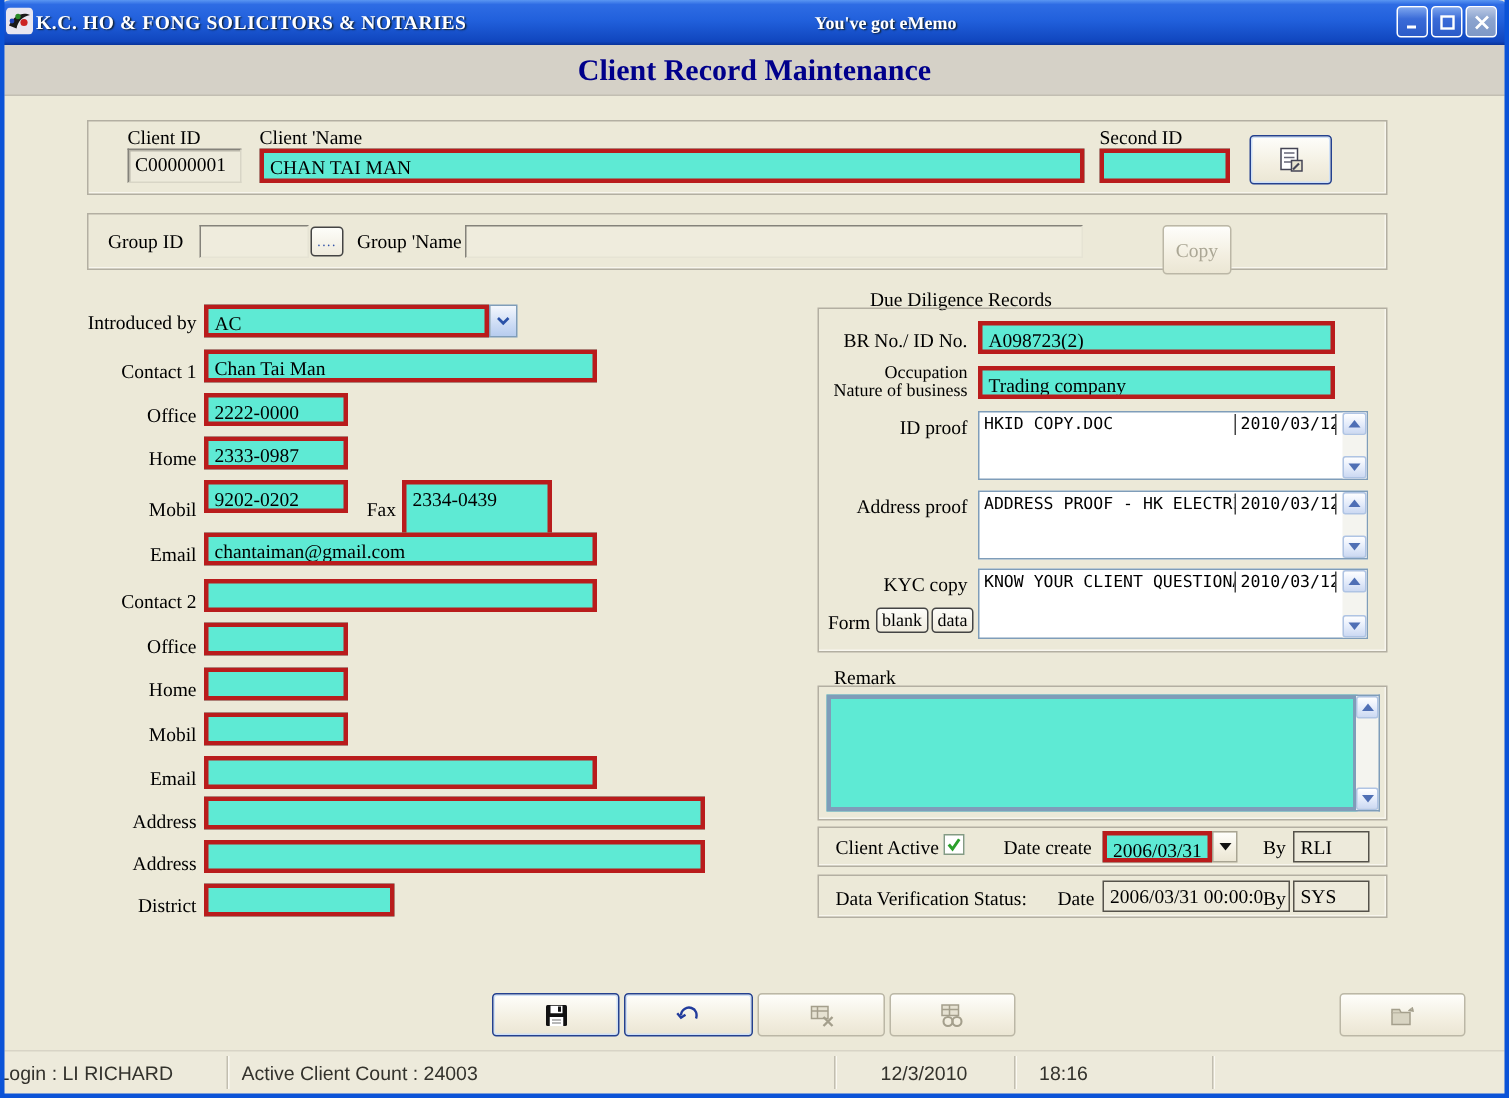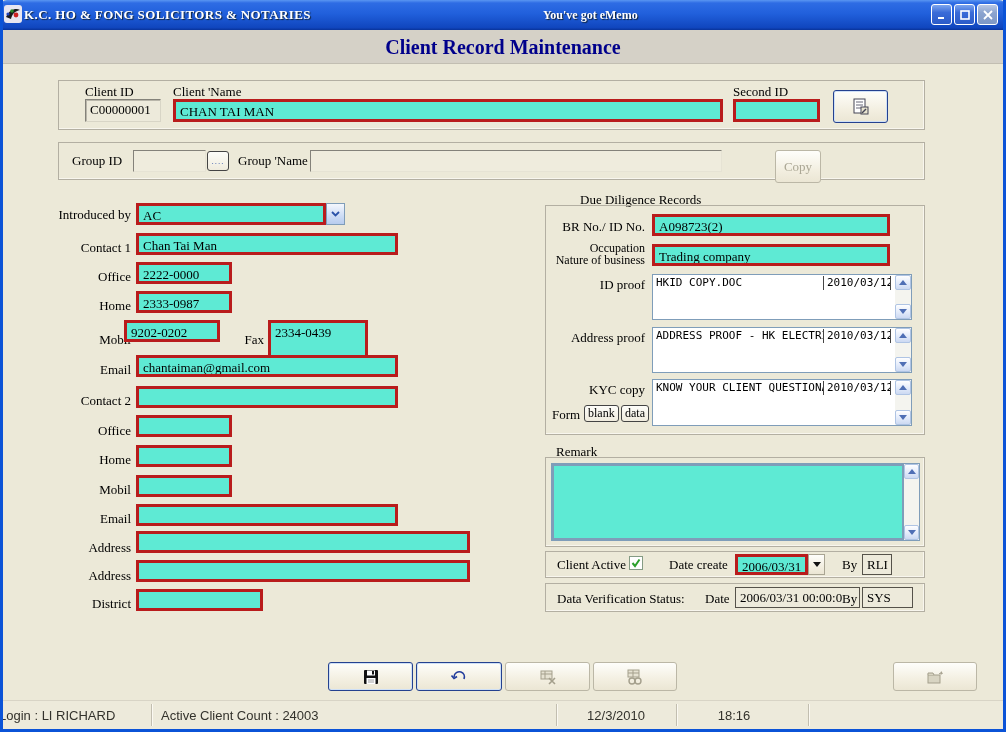--- a/index.html
+++ b/index.html
@@ -140,21 +140,21 @@
   <div class="lbl lblr" style="left:40px; top:240px; width:91px;">Contact 1</div>
   <div class="fld" style="left:136px; top:233px; width:262px; height:22px;">Chan Tai Man</div>
 
   <div class="lbl lblr" style="left:40px; top:269px; width:91px;">Office</div>
   <div class="fld" style="left:136px; top:262px; width:96px; height:22px;">2222-0000</div>
 
   <div class="lbl lblr" style="left:40px; top:298px; width:91px;">Home</div>
   <div class="fld" style="left:136px; top:291px; width:96px; height:22px;">2333-0987</div>
 
   <div class="lbl lblr" style="left:40px; top:332px; width:91px;">Mobil</div>
-  <div class="fld" style="left:124px; top:320px; width:96px; height:22px;">9202-0202</div>
+  <div class="fld" style="left:136px; top:320px; width:96px; height:22px;">9202-0202</div>
   <div class="lbl lblr" style="left:228px; top:332px; width:36px;">Fax</div>
   <div class="fld" style="left:268px; top:320px; width:100px; height:40px;">2334-0439</div>
 
   <div class="lbl lblr" style="left:40px; top:362px; width:91px;">Email</div>
   <div class="fld" style="left:136px; top:355px; width:262px; height:22px;">chantaiman@gmail.com</div>
 
   <div class="lbl lblr" style="left:40px; top:393px; width:91px;">Contact 2</div>
   <div class="fld" style="left:136px; top:386px; width:262px; height:22px;"></div>
 
   <div class="lbl lblr" style="left:40px; top:423px; width:91px;">Office</div>
@@ -270,21 +270,21 @@
     <svg width="10" height="10" viewBox="0 0 10 10">
         <path d="M1.5 5 L4 8 L8.5 1.5" fill="none" stroke="#2BA02B" stroke-width="2"></path>
       </svg>
   </div>
   <div class="lbl" style="left:669px; top:557px;">Date create</div>
   <div class="fld" style="left:735px; top:554px; width:73px; height:21px;">2006/03/31</div>
   <div class="btn" style="left:808px; top:554px; width:17px; height:21px; border-radius:0;">
     <div style="width:0;height:0;border-left:4px solid transparent;border-right:4px solid transparent;border-top:5px solid #111;"></div>
   </div>
   <div class="lbl" style="left:842px; top:557px;">By</div>
-  <div class="fld boxed" style="left:862px; top:554px; width:30px; height:21px;">RLI</div>
+  <div class="fld boxed" style="left:862px; top:554px; width:51px; height:21px;">RLI</div>
 
   <div class="gbox" style="left:545px; top:583px; width:380px; height:29px;"></div>
   <div class="lbl" style="left:557px; top:591px;">Data Verification Status:</div>
   <div class="lbl" style="left:705px; top:591px;">Date</div>
   <div class="fld boxed" style="left:735px; top:587px; width:125px; height:21px;">2006/03/31 00:00:0</div>
   <div class="lbl" style="left:842px; top:591px;">By</div>
   <div class="fld boxed" style="left:862px; top:587px; width:51px; height:21px;">SYS</div>
 
   <div class="btn primary" style="left:328px; top:662px; width:85px; height:29px;">
     <svg width="18" height="18" viewBox="0 0 18 18">
@@ -329,18 +329,18 @@
     </svg>
   </div>
 
   <div class="statusbar">
     <div class="sb-txt" style="left:-4px; width:148px;">Login : LI RICHARD</div>
     <div class="sb-sep" style="left:148px;"></div>
     <div class="sb-txt" style="left:158px;">Active Client Count : 24003</div>
     <div class="sb-sep" style="left:553px;"></div>
     <div class="sb-txt" style="left:553px; width:120px; text-align:center;">12/3/2010</div>
     <div class="sb-sep" style="left:673px;"></div>
-    <div class="sb-txt" style="left:673px; width:116px; text-align:center;">18:16</div>
+    <div class="sb-txt" style="left:648px; width:116px; text-align:center;">18:16</div>
     <div class="sb-sep" style="left:805px;"></div>
   </div>
 
   <div class="win-frame"></div>
 </div>
 
 </body></html>

